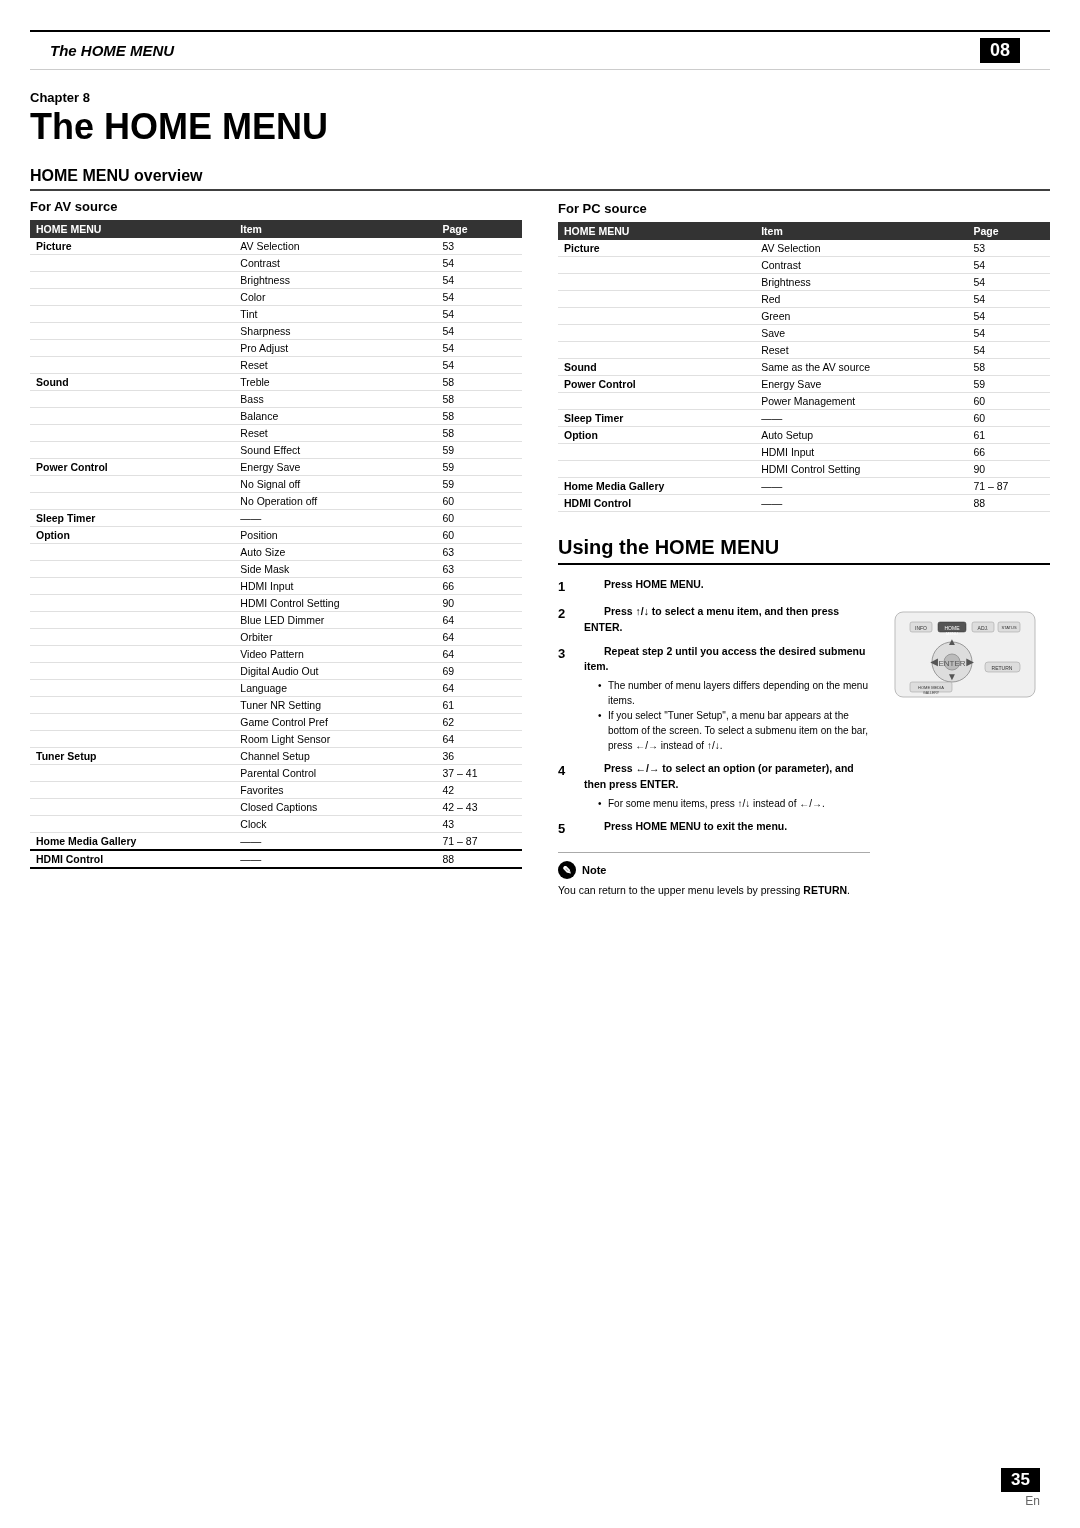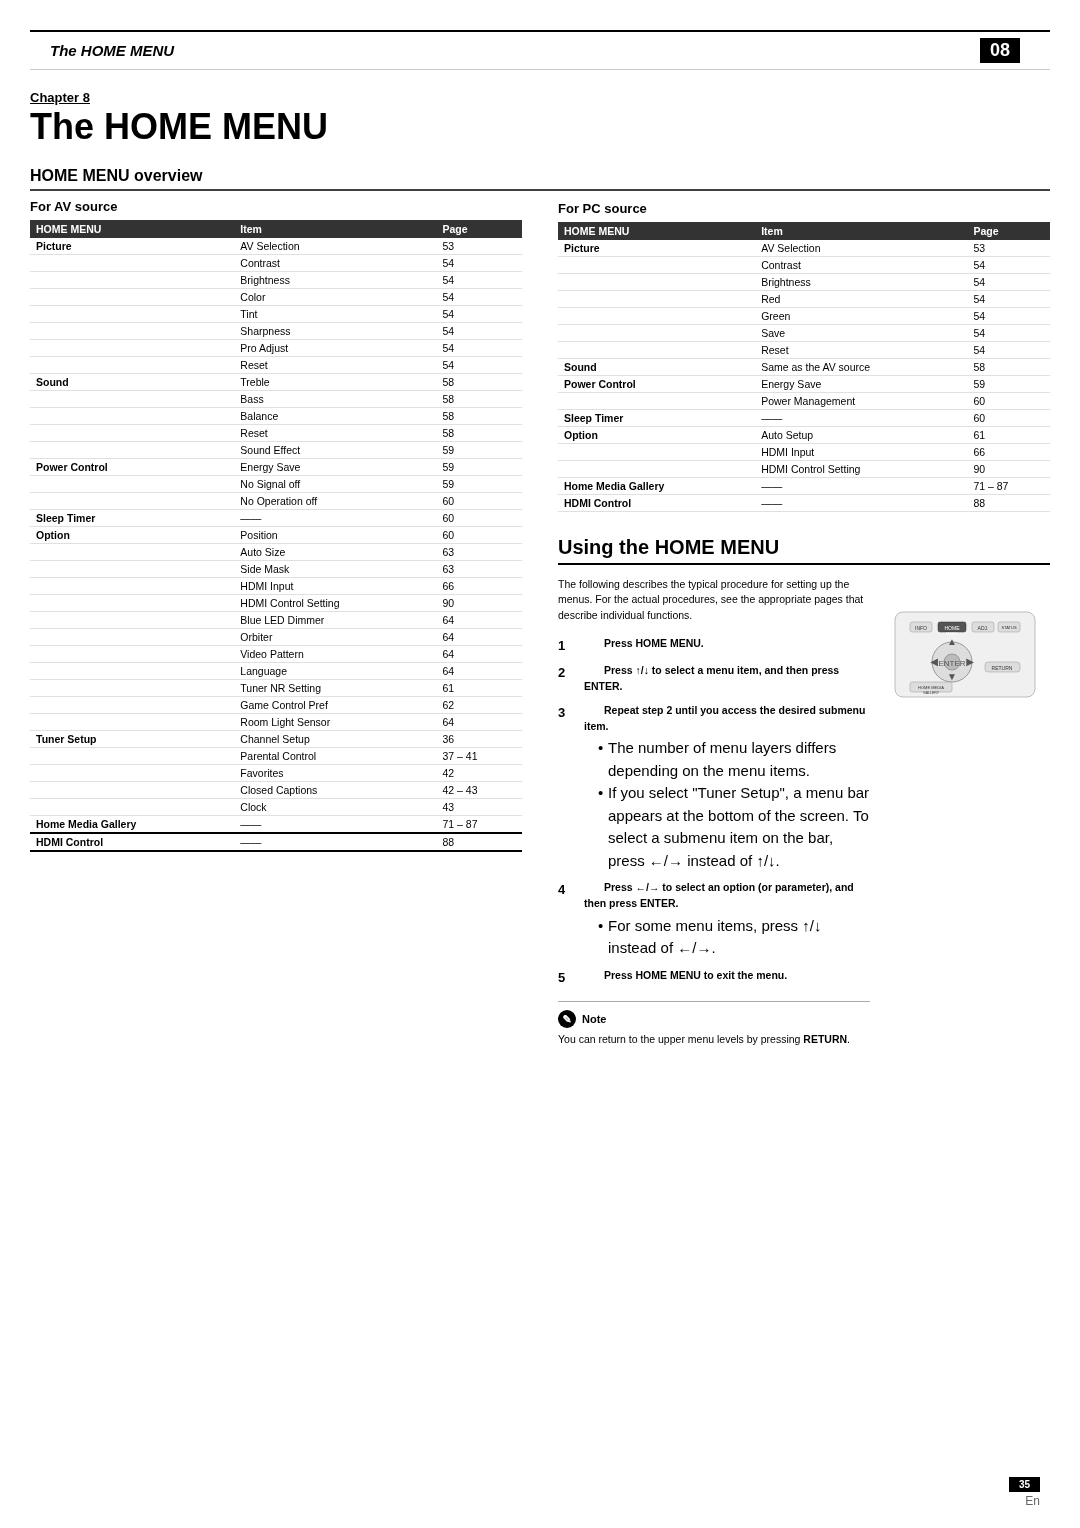--- a/index.html
+++ b/index.html
@@ -39,21 +39,20 @@
     
     .main-content {
       padding: 20px 30px 30px 30px;
     }
 
     
     .chapter-label {
       font-size: 13px;
       font-weight: bold;
       margin-bottom: 2px;
-      text-decoration: underline;
     }
     .chapter-title {
       font-size: 36px;
       font-weight: bold;
       margin-bottom: 20px;
       line-height: 1.1;
     }
 
     
     .two-col {
@@ -156,21 +155,21 @@
     .step-content {
       flex: 1;
     }
     .step-content strong {
       font-weight: bold;
       padding-left: 20px;
     }
     .step-bullet {
       margin-left: 14px;
       margin-top: 3px;
-      font-size: 15px;
+      font-size: 10px;
       line-height: 1.5;
     }
     .step-bullet li {
       list-style: none;
       padding-left: 10px;
       position: relative;
     }
     .step-bullet li::before {
       content: "•";
       position: absolute;
@@ -214,21 +213,21 @@
       bottom: 20px;
       right: 40px;
       display: flex;
       flex-direction: column;
       align-items: flex-end;
     }
     .page-num-box {
       background: #000;
       color: #fff;
       font-weight: bold;
-      font-size: 10px;
+      font-size: 17px;
       padding: 2px 10px;
       margin-bottom: 2px;
     }
     .page-lang {
       font-size: 12px;
       color: #666;
     }
 
     
     .pc-table-wrapper {
@@ -383,20 +382,25 @@
               <td>Orbiter</td>
               <td>64</td>
             </tr>
             <tr>
               <td></td>
               <td>Video Pattern</td>
               <td>64</td>
             </tr>
             <tr>
               <td></td>
+              <td>Digital Audio Out</td>
+              <td>69</td>
+            </tr>
+            <tr>
+              <td></td>
               <td>Language</td>
               <td>64</td>
             </tr>
             <tr>
               <td></td>
               <td>Tuner NR Setting</td>
               <td>61</td>
             </tr>
             <tr>
               <td></td>
@@ -541,21 +545,20 @@
                 <td>88</td>
               </tr>
             </tbody>
         </table>
       </div>
 
       <div class="using-section">
         <div class="using-title">Using the HOME MENU</div>
         <div class="using-layout">
           <div class="using-steps">
-            <p class="using-description">The following describes the typical procedure for setting up the menus. For the actual procedures, see the appropriate pages that describe individual functions.</p>
             <ol class="step-list" id="step-list">
             <li class="step-item">
                   <span class="step-number">1</span>
                   <div class="step-content">
                     <p><strong>Press HOME MENU.</strong></p>
                   </div>
                 </li>
                 <li class="step-item">
                   <span class="step-number">2</span>
                   <div class="step-content">

